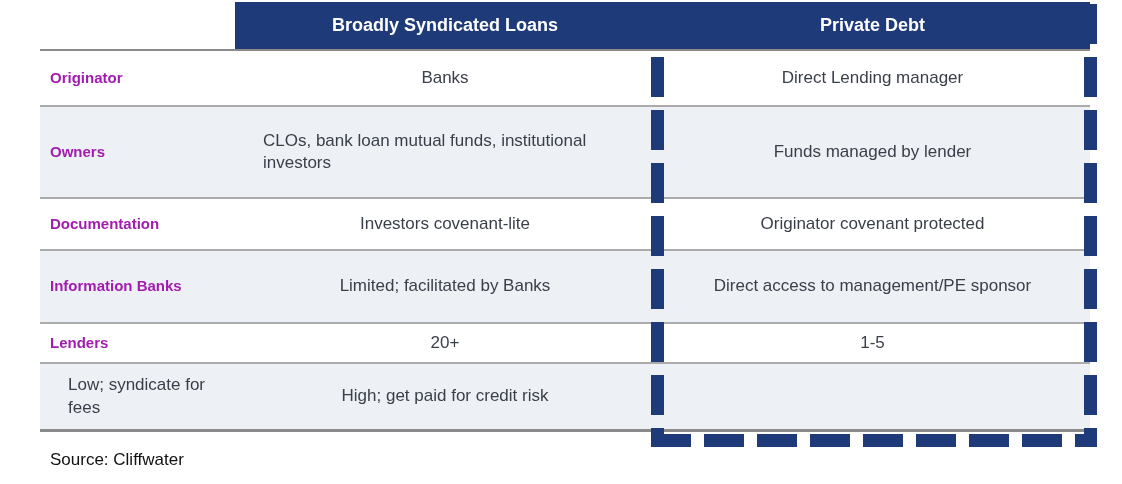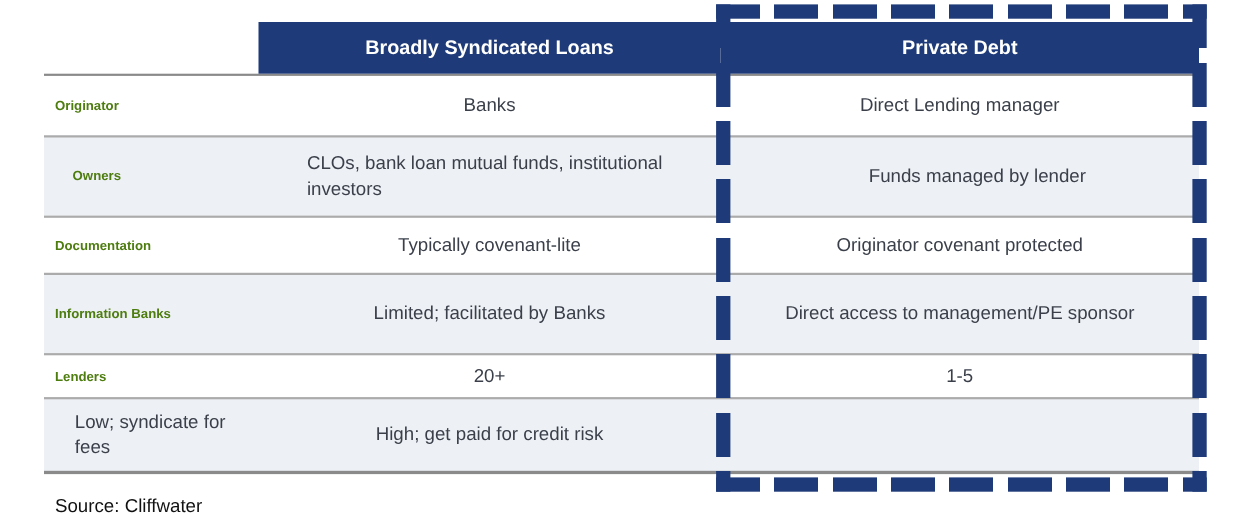--- a/index.html
+++ b/index.html
@@ -4,54 +4,54 @@
 <style>
   html,body{margin:0;padding:0;background:#ffffff;}
   .stage{
     position:relative;
     width:1122px;height:484px;
     background:#ffffff;
     font-family:"Liberation Sans","DejaVu Sans",sans-serif;
     overflow:hidden;
   }
   .cmp-table{
-    position:absolute;left:40px;top:20px;width:1050px;
+    position:absolute;left:40px;top:2px;width:1050px;
   }
   .trow{
     display:grid;
     grid-template-columns:195px 420px 435px;
     box-sizing:border-box;
   }
   .trow.header{height:47px;}
   .trow.body{border-top:2px solid #ababab;}
   .trow.body.first{border-top:2px solid #8a8a8a;}
   .trow.body.last{border-bottom:3px solid #8a8a8a;}
   .trow.body.shaded{background:#edf0f5;}
   
   .trow.r0{height:56px;}
-  .trow.r1{height:73px;padding-left:16px;}
+  .trow.r1{height:92px;}
   .trow.r2{height:52px;}
   .trow.r3{height:73px;}
   .trow.r4{height:40px;}
   .trow.r5{height:70px;}
   .hcell{
     background:#1e3a78;
     color:#ffffff;
     font-weight:bold;
     font-size:18px;
     display:flex;align-items:center;justify-content:center;
     text-align:center;
   }
   .hcell.blank{background:transparent;}
   .lcell{
     display:flex;align-items:center;
     padding-left:10px;
     font-weight:bold;
-    color:#4d7c0f;
-    font-size:12px;
+    color:#a21caf;
+    font-size:15px;
     line-height:1.25;
   }
   .lcell span{max-width:140px;display:inline-block;}
   .vcell{
     display:flex;align-items:center;justify-content:center;
     text-align:left;
     color:#3a3f49;
     font-size:17px;
     line-height:1.3;
     padding:0 28px;
@@ -106,21 +106,21 @@
           <div class="lcell">
             <span>Owners</span>
           </div>
           <div class="vcell">CLOs, bank loan mutual funds, institutional investors</div>
           <div class="vcell">Funds managed by lender</div>
         </div>
         <div class="trow body r2">
           <div class="lcell">
             <span>Documentation</span>
           </div>
-          <div class="vcell">Typically covenant-lite</div>
+          <div class="vcell">Investors covenant-lite</div>
           <div class="vcell">Originator covenant protected</div>
         </div>
         <div class="trow body r3 shaded">
           <div class="lcell">
             <span>Information Banks</span>
           </div>
           <div class="vcell">Limited; facilitated by Banks</div>
           <div class="vcell">Direct access to management/PE sponsor</div>
         </div>
         <div class="trow body r4">

